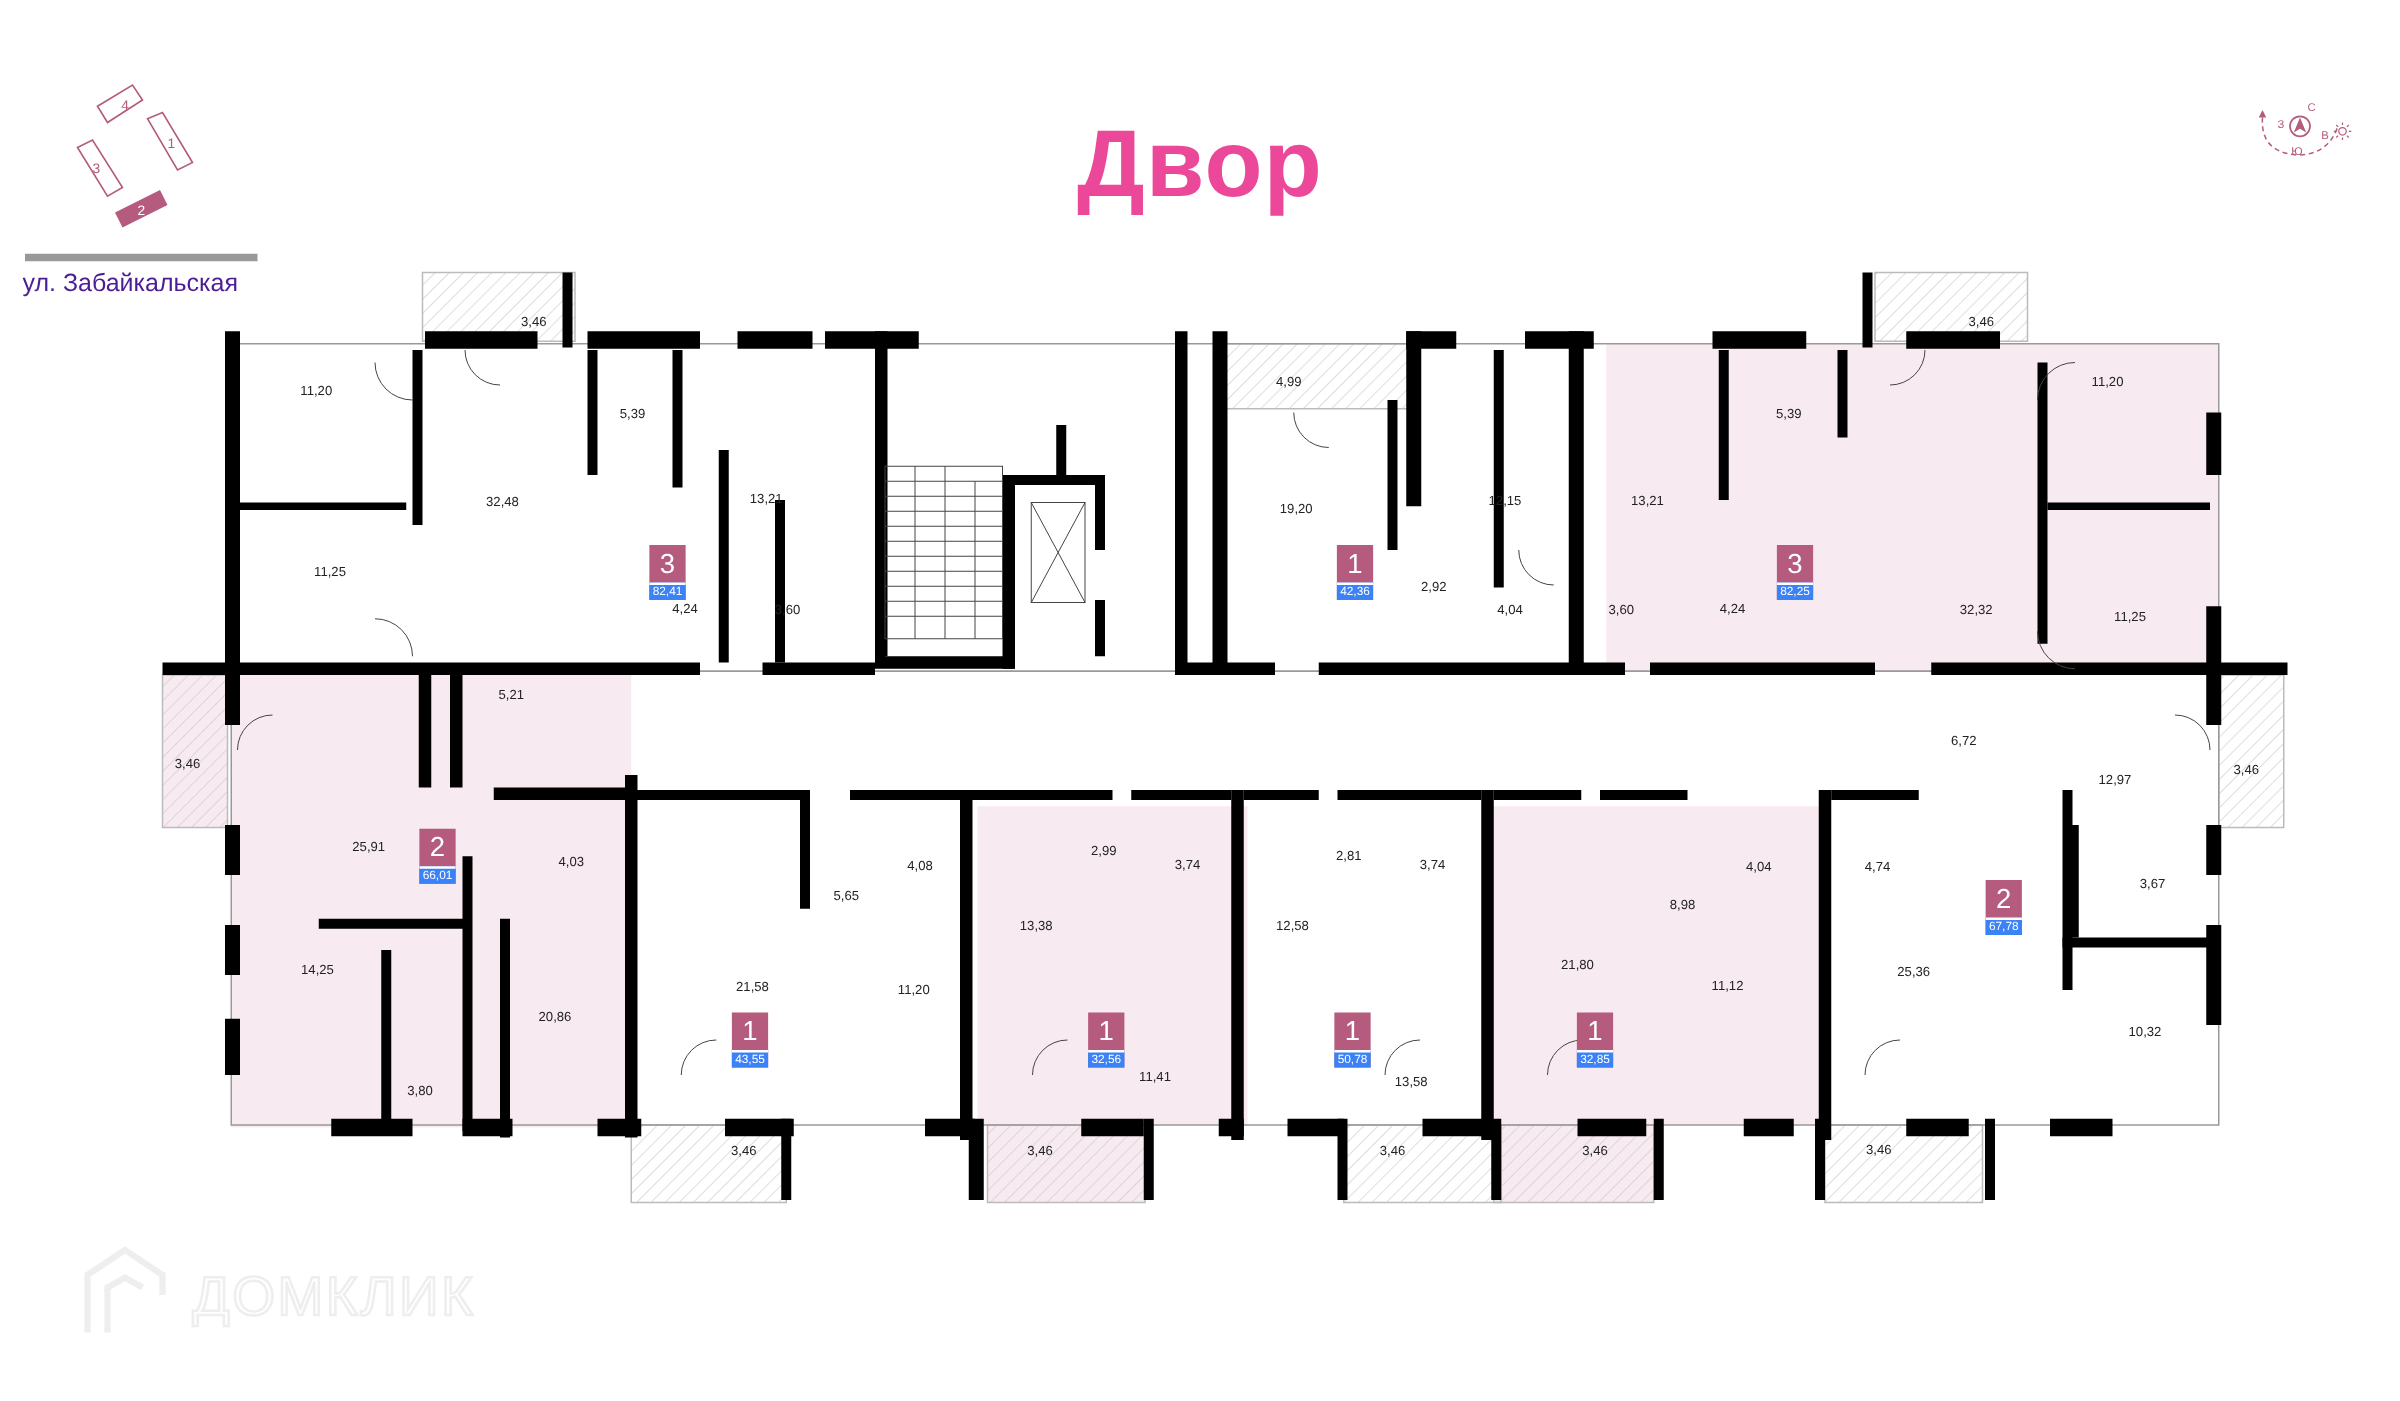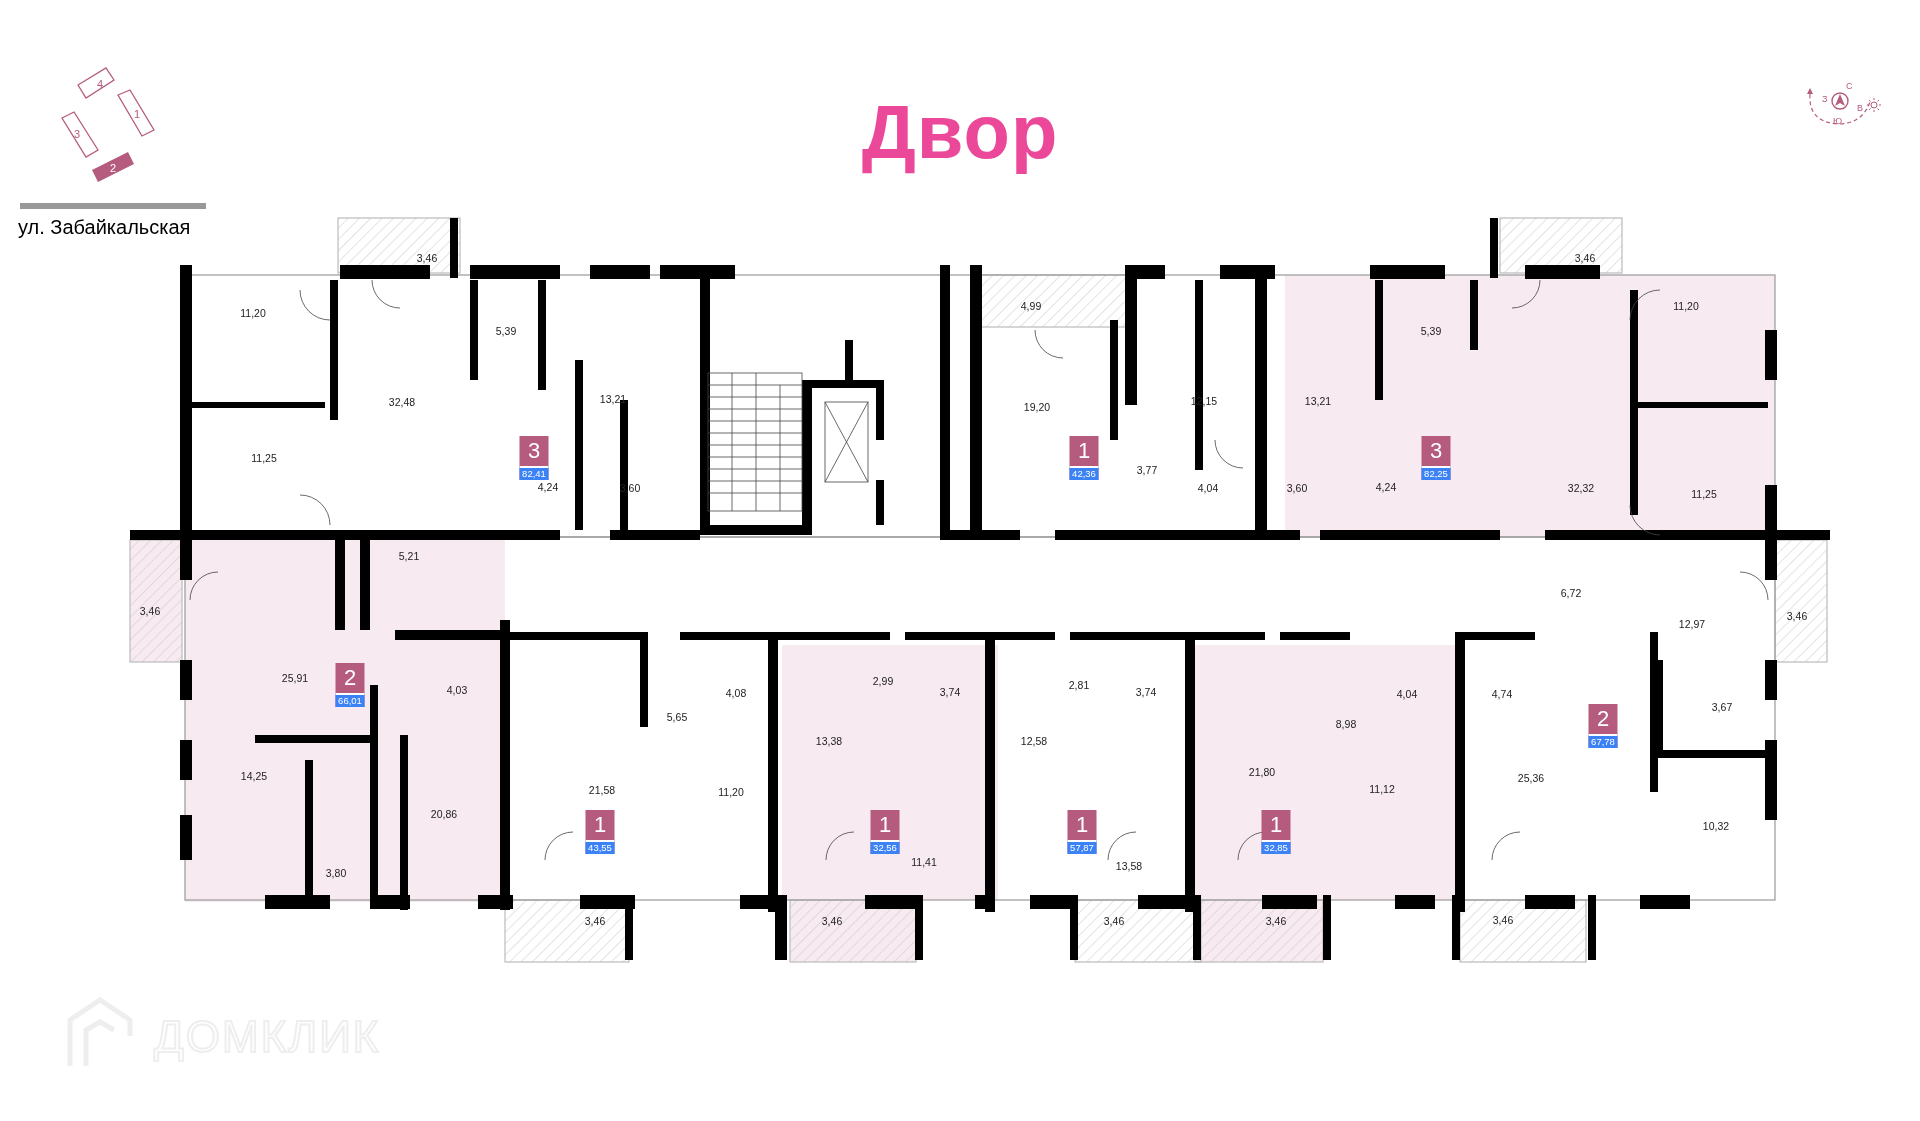--- a/index.html
+++ b/index.html
@@ -1,19 +1,19 @@
 <!DOCTYPE html>
 <html><head>
 <meta charset="utf-8">
 <style>
   html,body{margin:0;padding:0;background:#fff;}
   body{width:1920px;height:1121px;position:relative;overflow:hidden;font-family:"Liberation Sans","DejaVu Sans",sans-serif;color:#222;}
   .title{position:absolute;left:0;width:1920px;top:88px;text-align:center;font-size:76px;font-weight:700;letter-spacing:1px;color:#ec4899;}
   .street-bar{position:absolute;left:20px;top:203px;width:186px;height:6px;background:#999;}
-  .street-label{position:absolute;left:18px;top:216px;font-size:20px;color:#000000;}
+  .street-label{position:absolute;left:18px;top:216px;font-size:20px;color:#4c1d95;}
   .siteplan{position:absolute;left:56px;top:60px;}
   .compass{position:absolute;left:1782px;top:60px;}
   .plan{position:absolute;left:0;top:0;}
   .room-label{position:absolute;font-size:10.5px;color:#222;transform:translate(-50%,-50%);white-space:nowrap;}
   .badge{position:absolute;width:29px;background:#b55b7e;color:#fff;text-align:center;transform:translate(-50%,-50%);}
   .badge .rooms{display:block;font-size:22px;line-height:30px;height:30px;}
   .badge .area{display:block;font-size:9.5px;line-height:12px;height:12px;border-top:2px solid #fff;background:#3b82f6;}
   .watermark{position:absolute;left:64px;top:996px;}
 </style>
 </head>
@@ -255,21 +255,21 @@
   <div class="room-label" style="left:402px;top:402px">32,48</div>
   <div class="room-label" style="left:506px;top:331px">5,39</div>
   <div class="room-label" style="left:613px;top:399px">13,21</div>
   <div class="room-label" style="left:264px;top:458px">11,25</div>
   <div class="room-label" style="left:548px;top:487px">4,24</div>
   <div class="room-label" style="left:630px;top:488px">3,60</div>
 
   <div class="room-label" style="left:1031px;top:306px">4,99</div>
   <div class="room-label" style="left:1037px;top:407px">19,20</div>
   <div class="room-label" style="left:1204px;top:401px">12,15</div>
-  <div class="room-label" style="left:1147px;top:470px">3,77</div>
+  <div class="room-label" style="left:1147px;top:470px">2,92</div>
   <div class="room-label" style="left:1208px;top:488px">4,04</div>
 
   <div class="room-label" style="left:1585px;top:258px">3,46</div>
   <div class="room-label" style="left:1318px;top:401px">13,21</div>
   <div class="room-label" style="left:1431px;top:331px">5,39</div>
   <div class="room-label" style="left:1686px;top:306px">11,20</div>
   <div class="room-label" style="left:1297px;top:488px">3,60</div>
   <div class="room-label" style="left:1386px;top:487px">4,24</div>
   <div class="room-label" style="left:1581px;top:488px">32,32</div>
   <div class="room-label" style="left:1704px;top:494px">11,25</div>
@@ -335,21 +335,21 @@
 <div class="badge" style="left:600px;top:832px">
   <span class="rooms">1</span>
   <span class="area">43,55</span>
 </div>
 <div class="badge" style="left:885px;top:832px">
   <span class="rooms">1</span>
   <span class="area">32,56</span>
 </div>
 <div class="badge" style="left:1082px;top:832px">
   <span class="rooms">1</span>
-  <span class="area">57,87</span>
+  <span class="area">50,78</span>
 </div>
 <div class="badge" style="left:1276px;top:832px">
   <span class="rooms">1</span>
   <span class="area">32,85</span>
 </div>
 <div class="badge" style="left:1603px;top:726px">
   <span class="rooms">2</span>
   <span class="area">67,78</span>
 </div>
 

